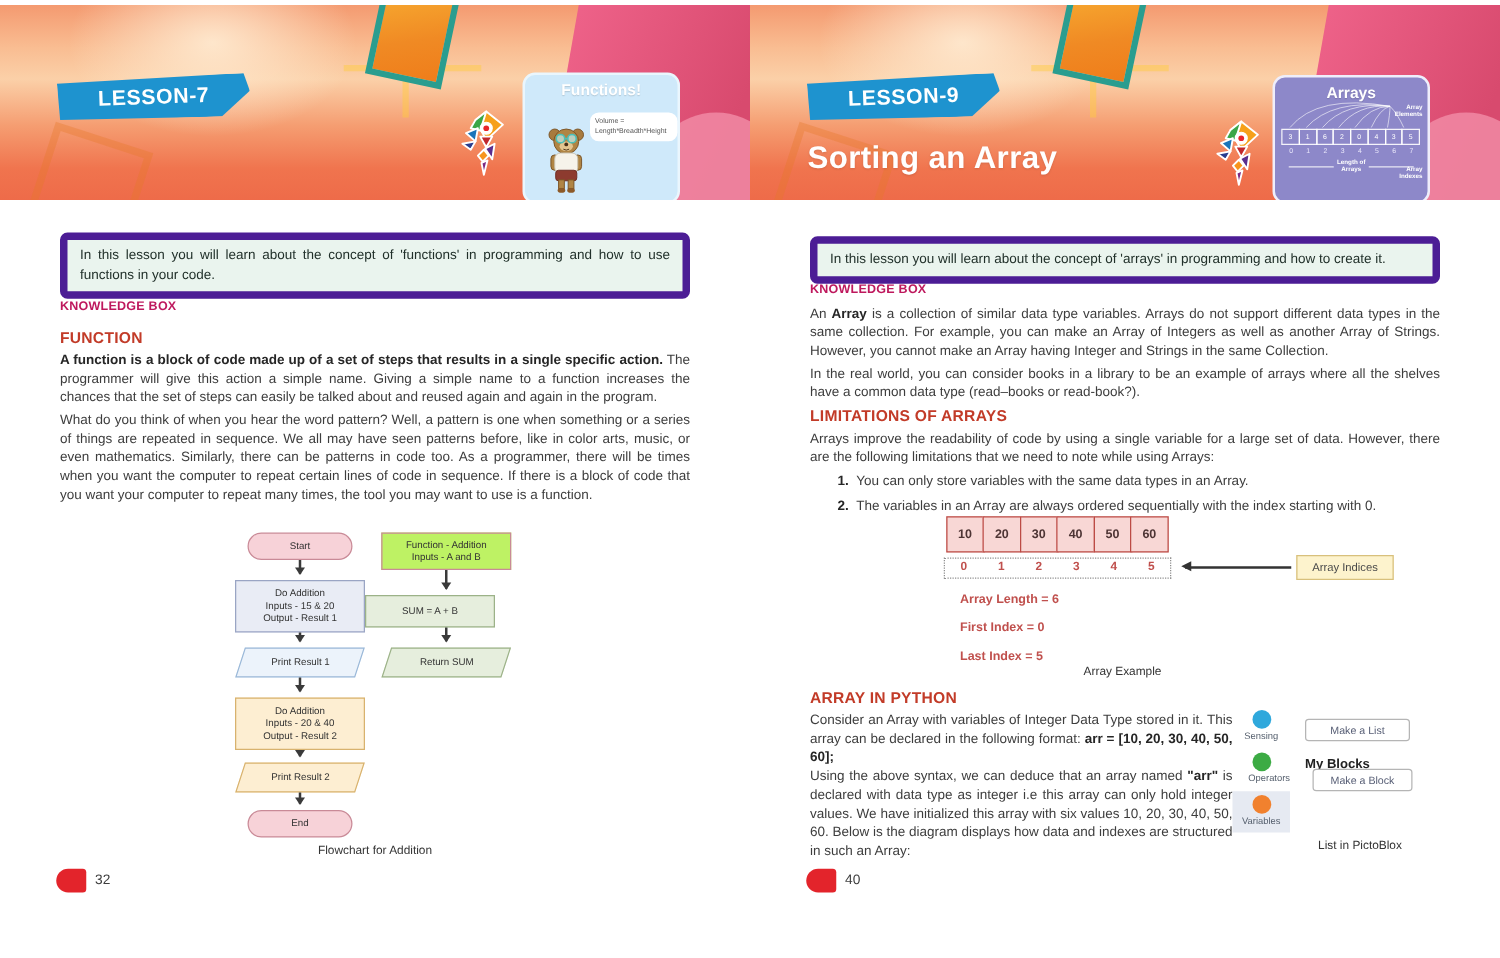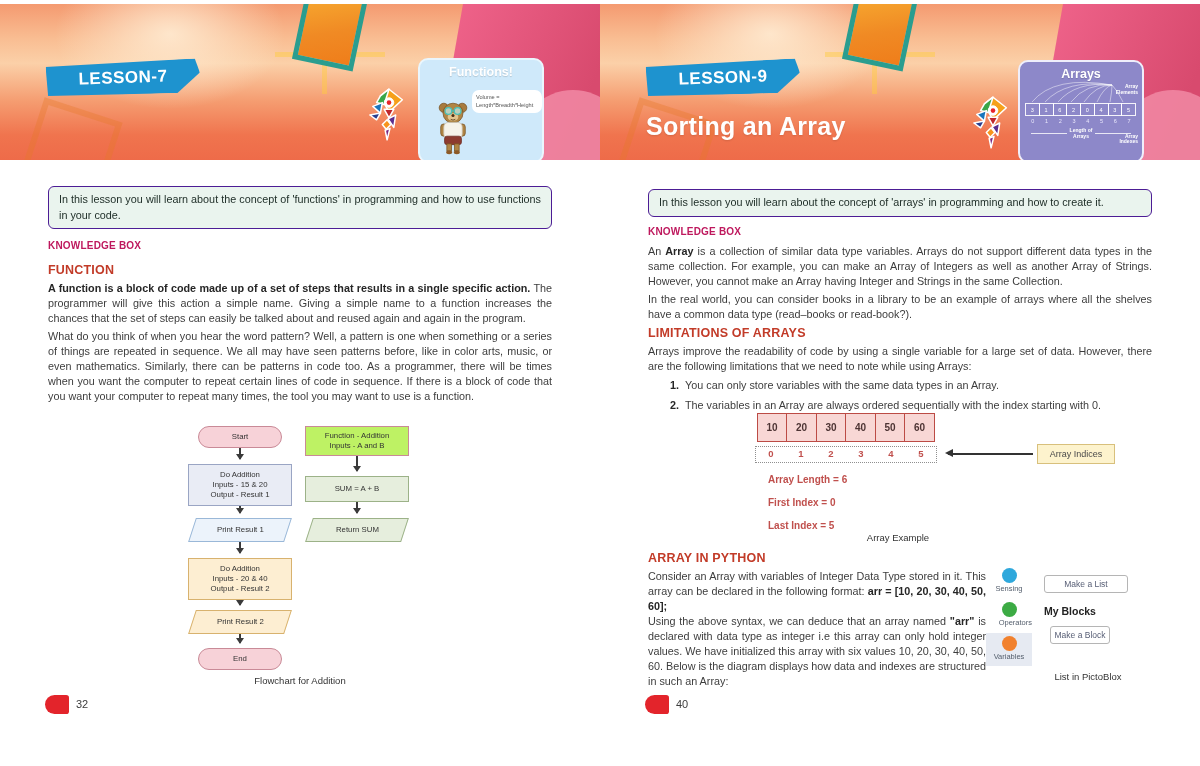--- a/index.html
+++ b/index.html
@@ -51,21 +51,21 @@
             display:flex;align-items:center;justify-content:center;font-size:5.5px;color:#fff;}
   .arr-idx{flex:1;text-align:center;font-size:5.5px;color:#e9e7fb;padding-top:2px;}
   .arr-side-label{position:absolute;right:4px;font-size:5px;font-weight:bold;color:#fff;
                   text-align:right;line-height:1.15;white-space:pre-line;}
   .arr-length{display:flex;align-items:center;margin:4px 8px 0;color:#fff;font-size:5px;font-weight:bold;
               text-align:center;white-space:pre-line;line-height:1.15;}
   .arr-length .ln{flex:1;height:1px;background:rgba(255,255,255,.8);margin:0 3px;}
 
   
   .intro-box{position:absolute;left:48px;width:504px;box-sizing:border-box;background:#eaf4ee;
-             border:1px solid #4c1d95;border-radius:6px;padding:5px 10px;}
+             border:6px solid #4c1d95;border-radius:6px;padding:5px 10px;}
   .intro-box p{margin:0;font-size:10.8px;line-height:1.45;color:#21302a;text-align:justify;}
   .h-blue{position:absolute;left:48px;margin:0;color:#be185d;font-size:10px;font-weight:bold;letter-spacing:.2px;}
   .h-red{position:absolute;left:48px;margin:0;color:#c23b28;font-size:12.5px;font-weight:bold;letter-spacing:.2px;}
   .body-p{position:absolute;left:48px;width:504px;margin:0;font-size:10.8px;line-height:1.4;color:#3d3d3d;
           text-align:justify;}
   .body-p b{color:#262626;}
   .narrow{width:338px;}
   .list-item{position:absolute;left:70px;width:470px;font-size:10.8px;color:#3d3d3d;}
   .list-item b{margin-right:6px;color:#262626;}
 
@@ -199,21 +199,21 @@
 Inputs - 20 &amp; 40
 Output - Result 2</div>
     <div class="fc-arrow" style="left:239px;top:600px;height:5px;"></div>
     <div class="fc fc-para tan" style="left:192px;top:610px;width:96px;height:24px;"><span>Print Result 2</span></div>
     <div class="fc-arrow" style="left:239px;top:634px;height:9px;"></div>
     <div class="fc fc-pill" style="left:198px;top:648px;width:84px;height:22px;">End</div>
 
     <div class="fc fc-box-pink" style="left:305px;top:426px;width:104px;height:30px;">Function - Addition
 Inputs - A and B</div>
     <div class="fc-arrow" style="left:356px;top:456px;height:15px;"></div>
-    <div class="fc fc-box-green" style="left:305px;top:476px;width:104px;height:26px;">SUM = A + B</div>
+    <div class="fc fc-box-green" style="left:292px;top:476px;width:104px;height:26px;">SUM = A + B</div>
     <div class="fc-arrow" style="left:356px;top:502px;height:11px;"></div>
     <div class="fc fc-para green" style="left:309px;top:518px;width:96px;height:24px;"><span>Return SUM</span></div>
 
     <div class="fc-caption" style="left:230px;top:675px;width:140px;">Flowchart for Addition</div>
 
     <div class="page-num-tab" style="left:45px;top:695px;"></div>
     <div class="page-num" style="left:76px;top:698px;">32</div>
   </section>
 
   <section class="page right">
@@ -347,20 +347,20 @@
       <div class="cat-row" style="top:36px;text-align:right;">
         <div class="cat-dot" style="background:#3cab44;"></div>
         <div class="cat-label">Operators</div>
       </div>
       <div class="cat-row sel" style="top:70px;">
         <div class="cat-dot" style="background:#f1812e;"></div>
         <div class="cat-label">Variables</div>
       </div>
       <div class="blk-btn" style="left:58px;top:12px;width:84px;height:18px;">Make a List</div>
       <div class="myblocks" style="left:58px;top:42px;">My Blocks</div>
-      <div class="blk-btn" style="left:64px;top:63px;width:60px;height:18px;">Make a Block</div>
+      <div class="blk-btn" style="left:64px;top:52px;width:80px;height:18px;">Make a Block</div>
     </div>
     <div class="caption" style="left:428px;top:671px;width:120px;">List in PictoBlox</div>
 
     <div class="page-num-tab" style="left:45px;top:695px;"></div>
     <div class="page-num" style="left:76px;top:698px;">40</div>
   </section>
 </div>
 
 </body></html>

